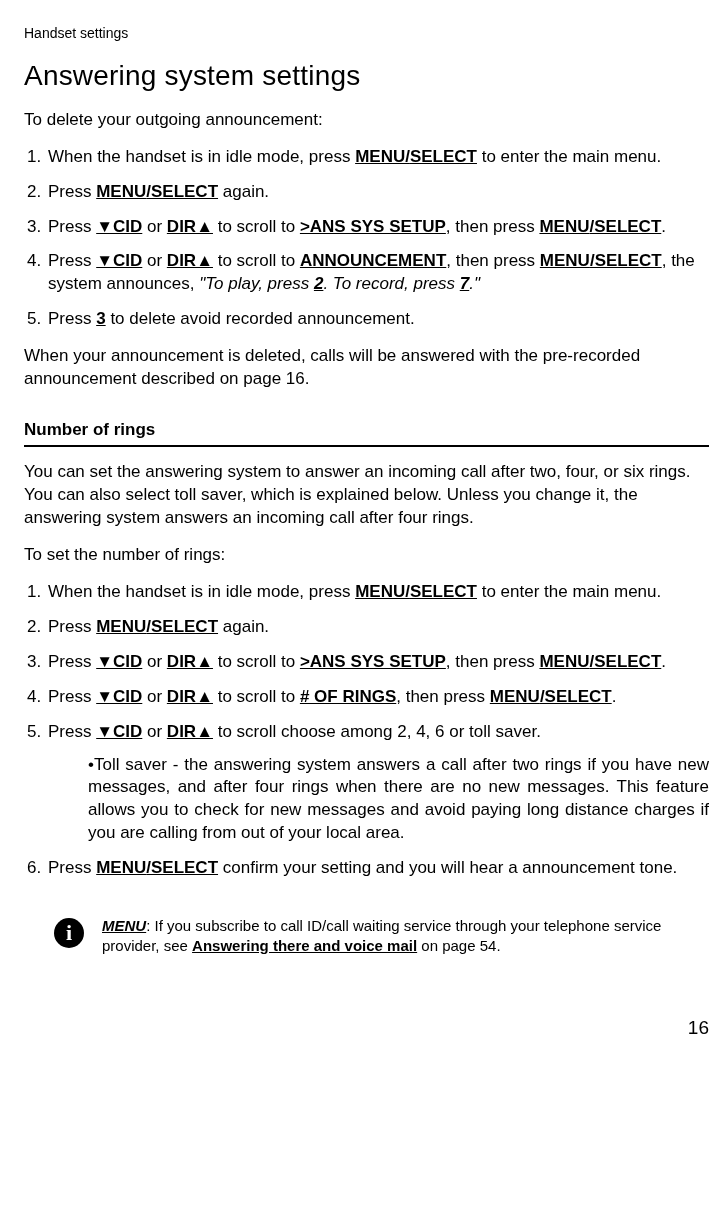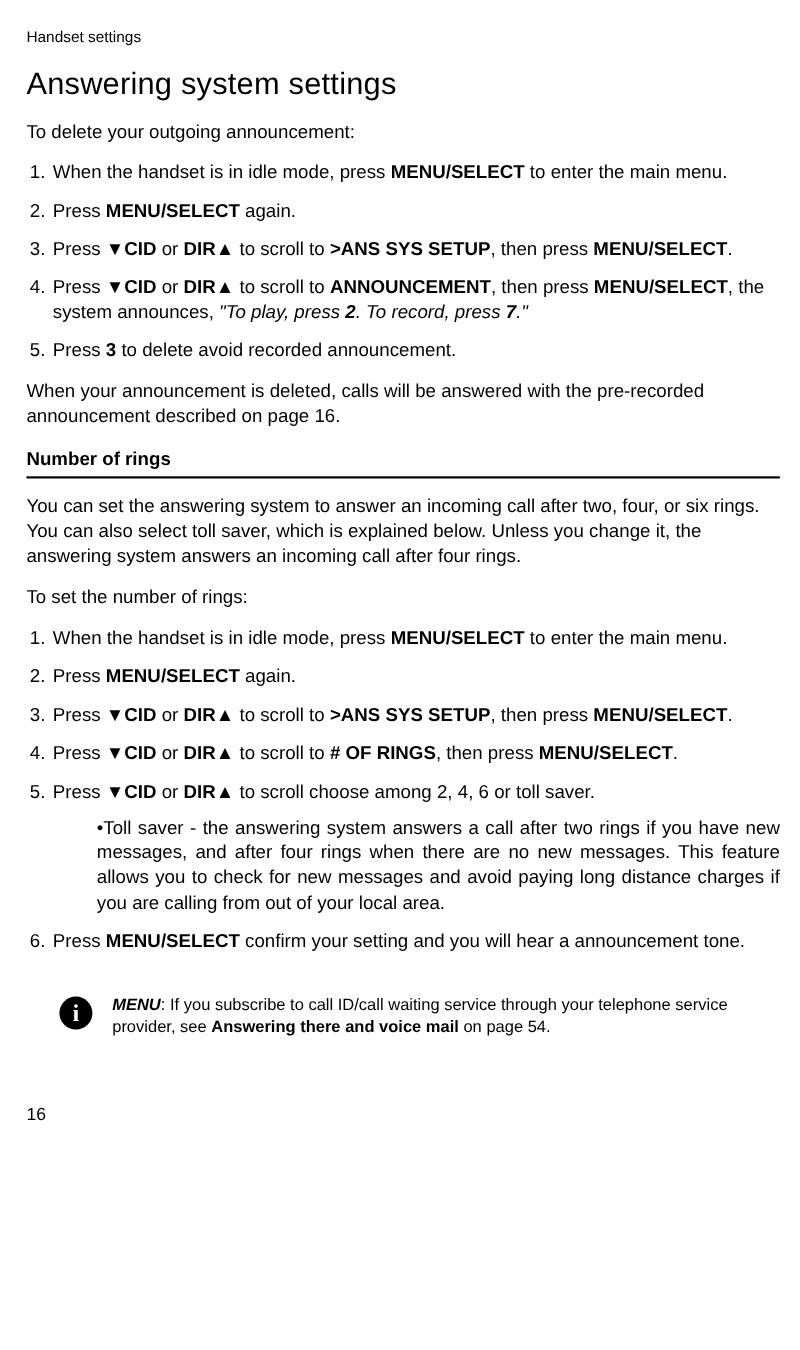--- a/index.html
+++ b/index.html
@@ -21,27 +21,27 @@
     font-weight: 400;
     margin: 0 0 12px 0;
     letter-spacing: 0.2px;
   }
   p { margin: 14px 0; }
   ol {
     margin: 10px 0;
     padding-left: 22px;
   }
   ol > li { margin: 10px 0 12px 0; padding-left: 2px; }
-  .bold { font-weight: bold; }
+  .bold { font-weight: bold; text-decoration: underline; }
   .sc { font-variant: small-caps; }
   .sub-heading {
     font-weight: bold;
     border-bottom: 2px solid #000;
     padding-bottom: 3px;
-    margin-top: 16px;
+    margin-top: 28px;
     margin-bottom: 14px;
     font-size: 17px;
   }
   .italic { font-style: italic; }
   .bullet-block {
     margin-left: 40px;
     margin-top: 10px;
     text-align: justify;
   }
   .note-row {
@@ -64,23 +64,23 @@
     display: flex;
     align-items: center;
     justify-content: center;
     margin-top: 2px;
   }
   .note-text {
     font-size: 15px;
     line-height: 1.3;
   }
   .page-num {
-    text-align: left;
+    text-align: right;
     margin-top: 60px;
-    font-size: 16px;
+    font-size: 19px;
   }
 </style>
 </head>
 <body>
 
 <div class="header-small">Handset settings</div>
 <div class="title">Answering system settings</div>
 
 <p>To delete your outgoing announcement:</p>
 

